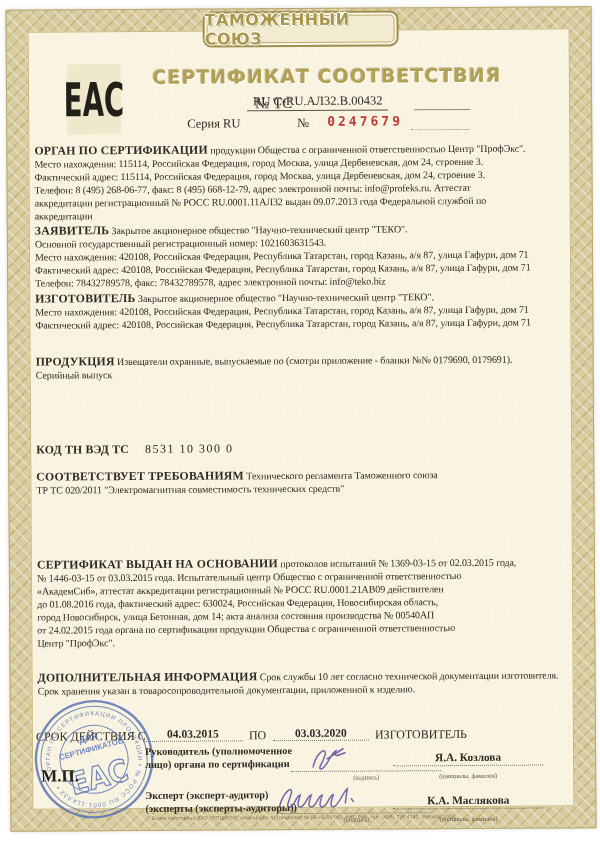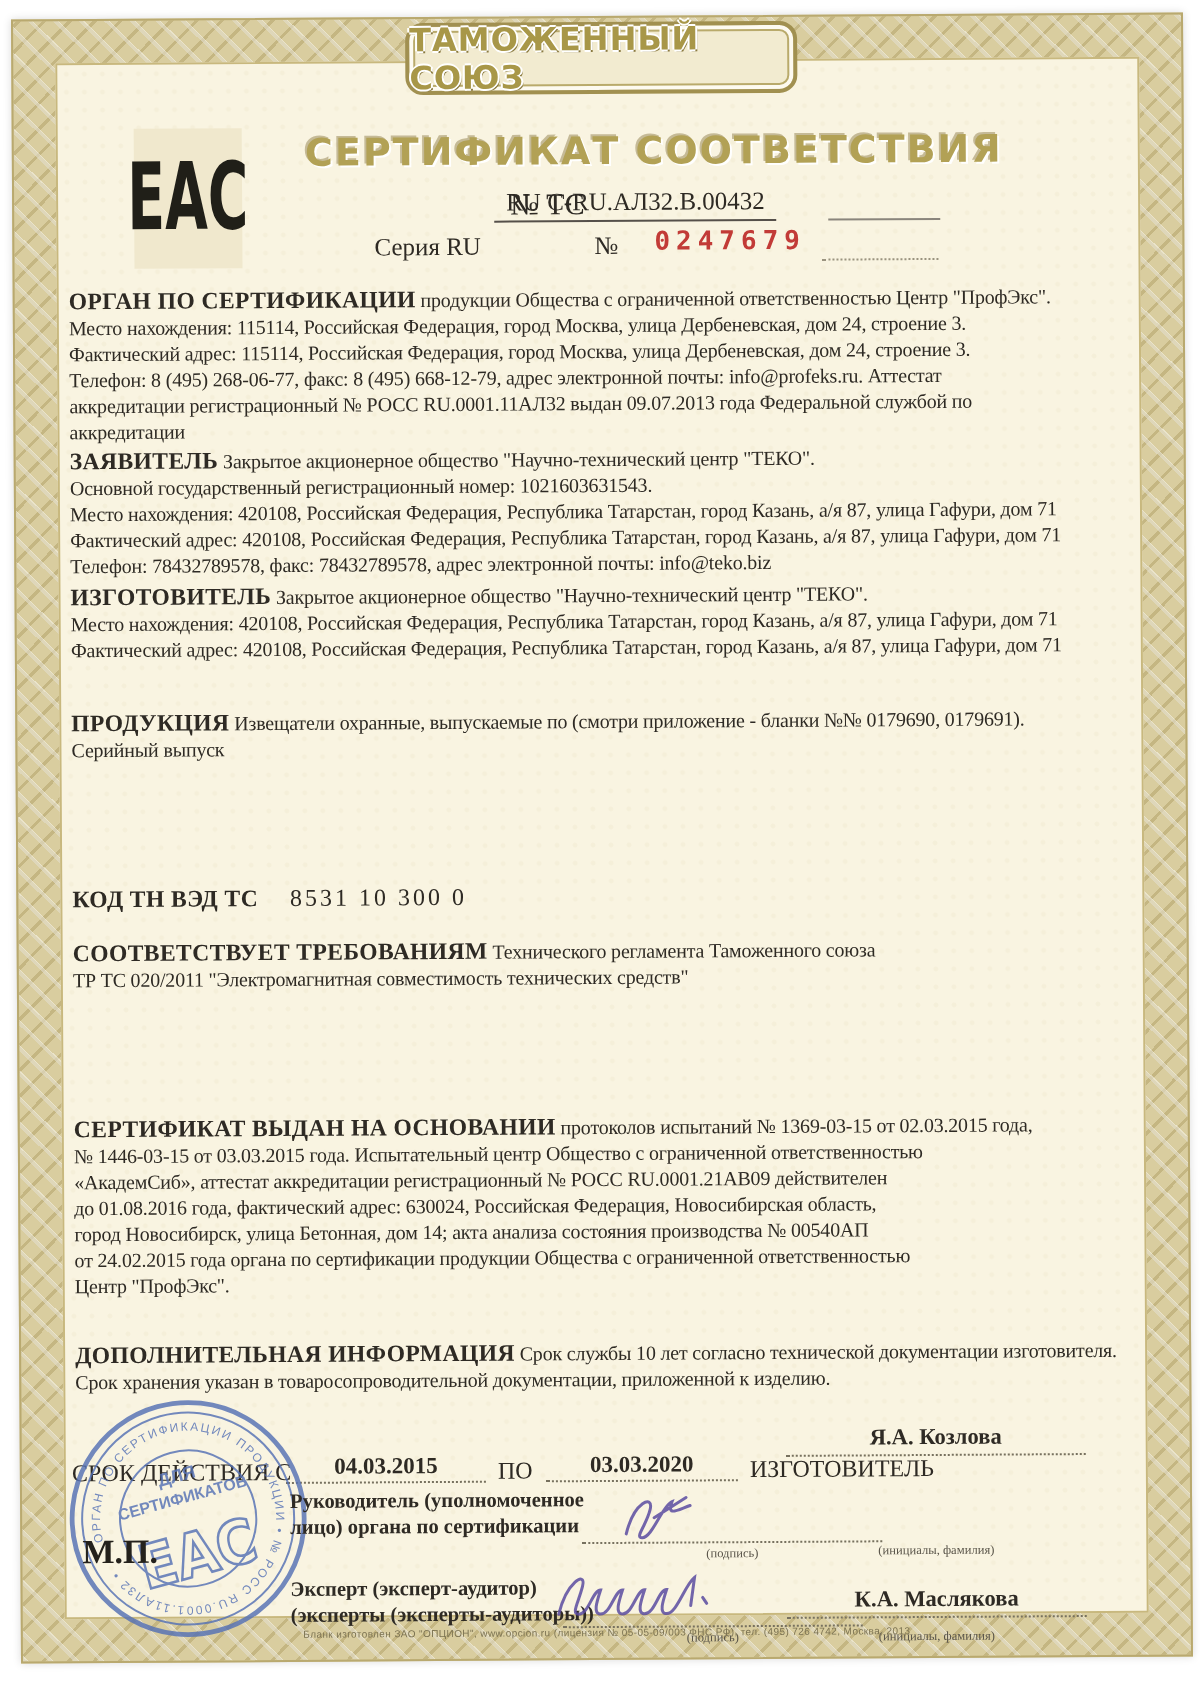--- a/index.html
+++ b/index.html
@@ -149,21 +149,21 @@
   </svg>
   <span class="abs mp">М.П.</span>
 
   <div class="abs role" style="top:736px">Руководитель (уполномоченное
 лицо) органа по сертификации</div>
   <svg class="sigsvg" style="left:292px;top:736px" width="70" height="28" viewBox="0 0 70 28">
     <path d="M10,22 C14,6 24,2 22,10 C20,18 14,24 18,24 C23,24 28,8 33,6 C30,14 36,10 42,8 M24,14 L40,4" fill="none" stroke="#5b4ba0" stroke-width="1.5" stroke-linecap="round" opacity=".85"></path>
   </svg>
   <span class="sigline" style="left:280px;top:762px"></span>
   <span class="sublbl" style="left:280px;top:765px">(подпись)</span>
-  <span class="pname" style="left:382px;top:705px">Я.А. Козлова</span>
+  <span class="pname" style="left:382px;top:743px">Я.А. Козлова</span>
   <span class="sublbl" style="left:382px;top:764px">(инициалы, фамилия)</span>
 
   <div class="abs role" style="top:780px">Эксперт (эксперт-аудитор)
 (эксперты (эксперты-аудиторы))</div>
   <svg class="sigsvg" style="left:262px;top:772px" width="100" height="34" viewBox="0 0 100 34">
     <path d="M6,26 C10,10 20,4 18,12 C16,20 12,26 16,26 C21,26 23,14 27,14 C25,20 23,26 27,26 C32,26 34,14 38,14 C36,20 34,26 38,26 C43,26 45,14 49,14 C47,20 45,26 49,26 C54,26 56,14 60,14 C58,20 56,26 60,26 C65,26 69,12 74,8 L72,22 M78,18 l2,3" fill="none" stroke="#5b4ba0" stroke-width="1.5" stroke-linecap="round" opacity=".85"></path>
   </svg>
   <span class="sigline" style="left:270px;top:804px"></span>
   <span class="sublbl" style="left:270px;top:807px">(подпись)</span>
   <span class="pname" style="left:382px;top:786px">К.А. Маслякова</span>

